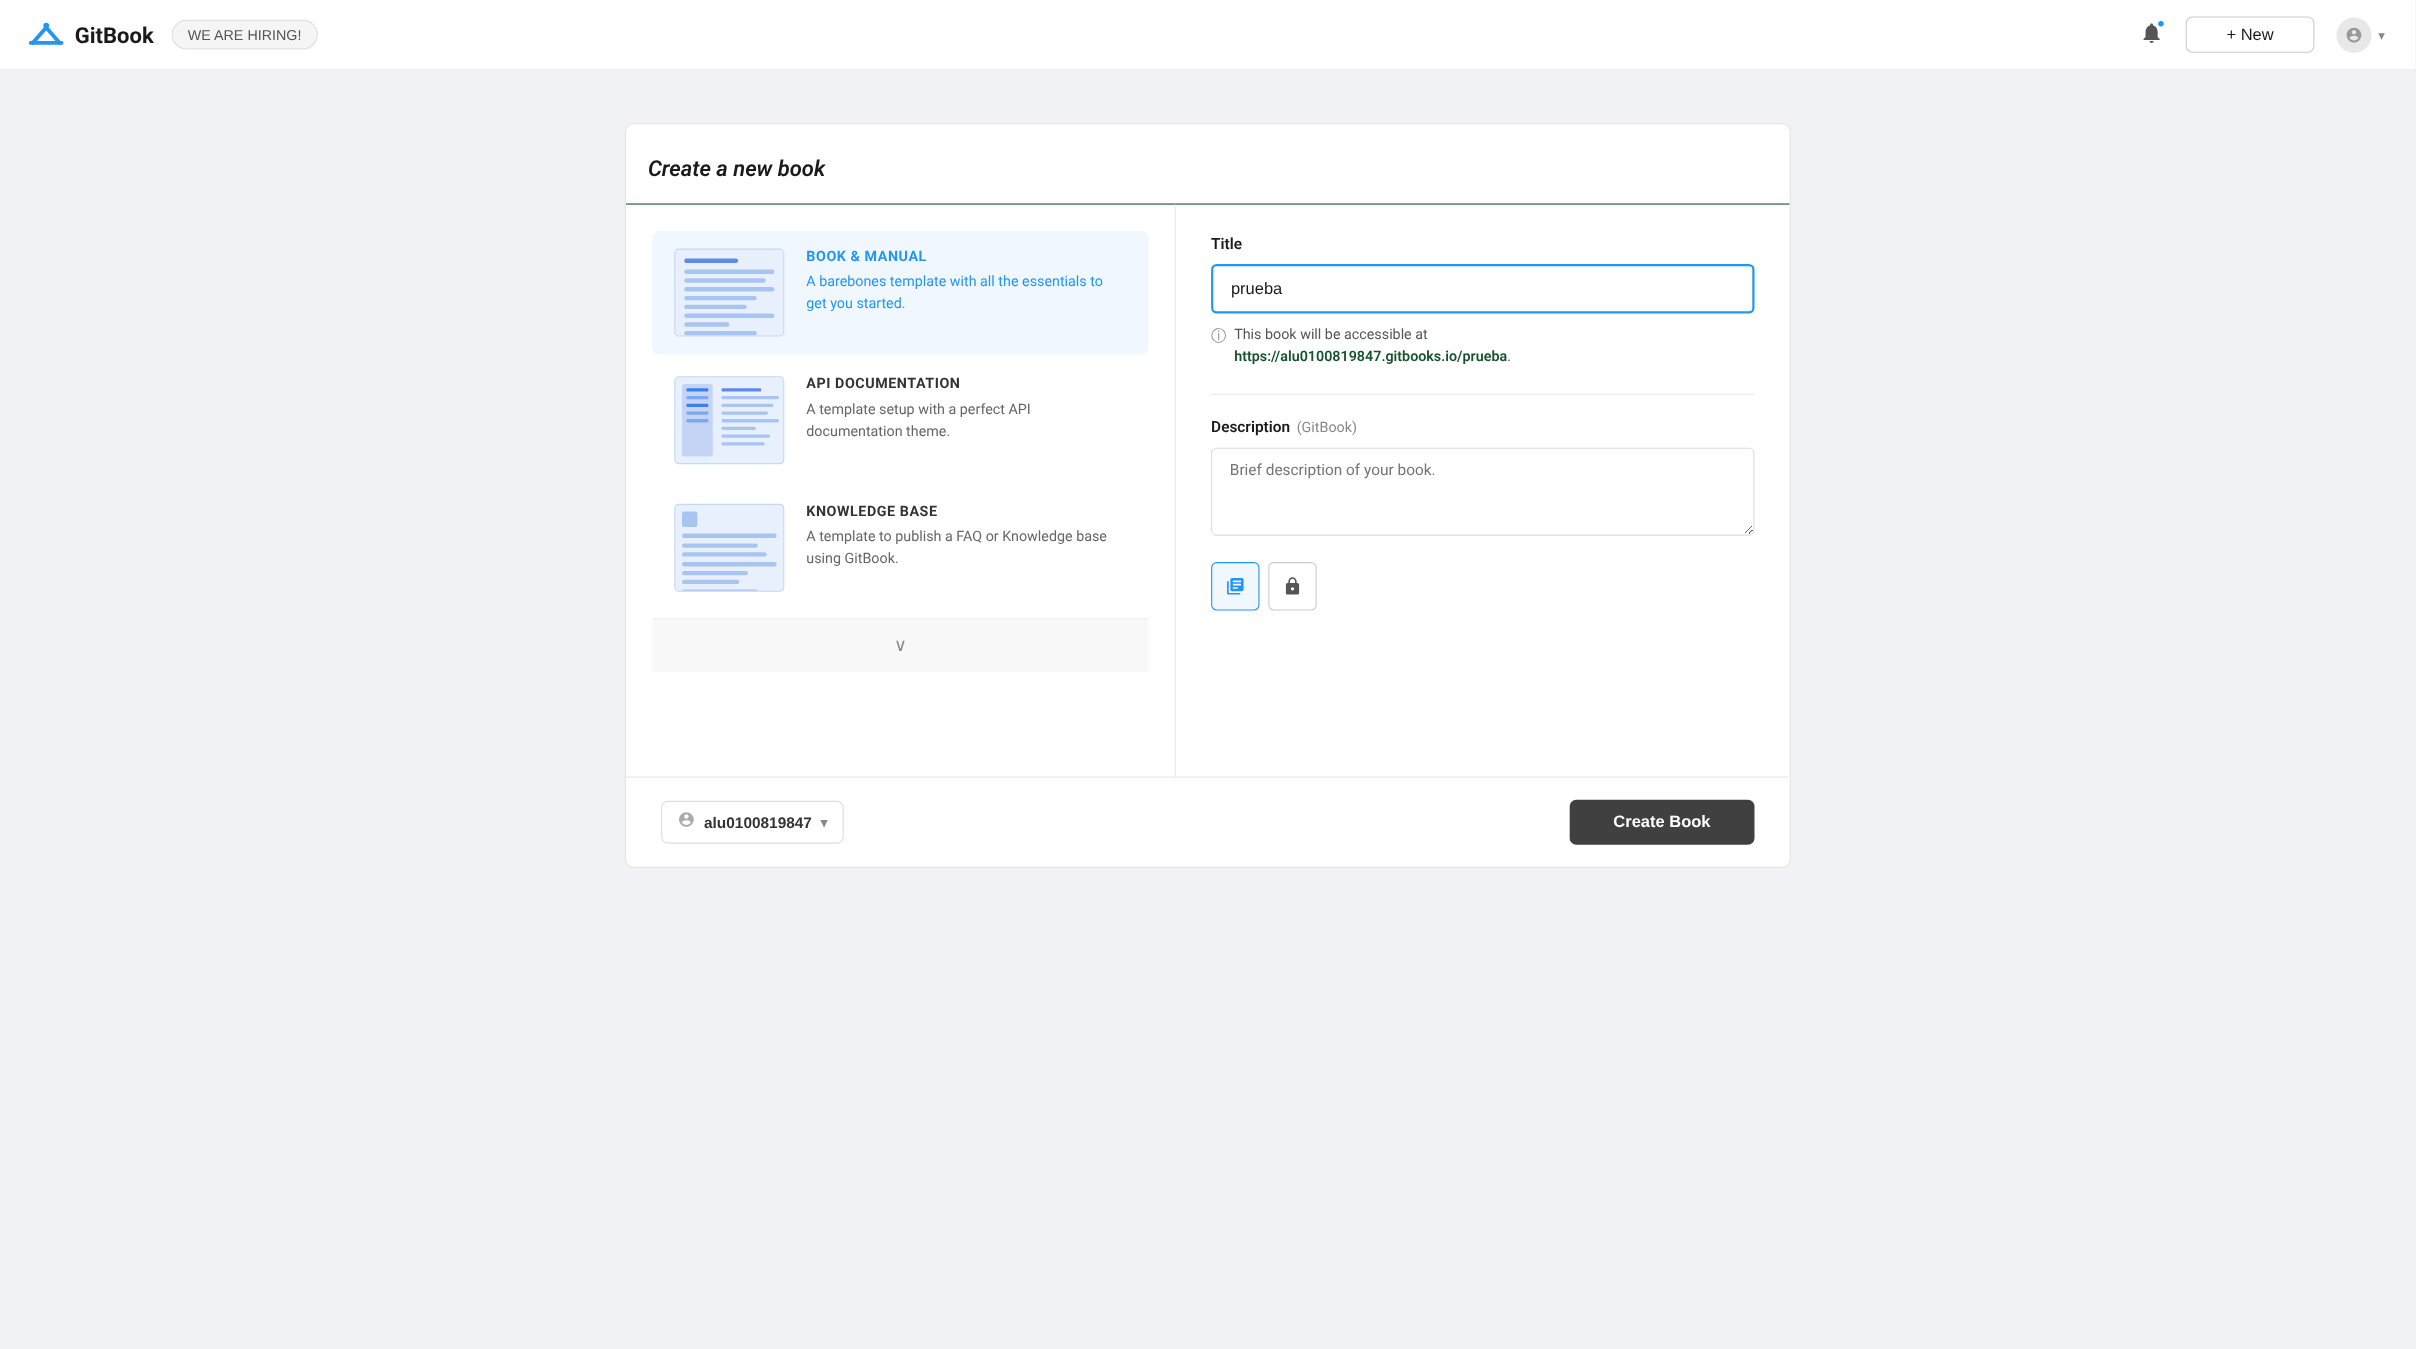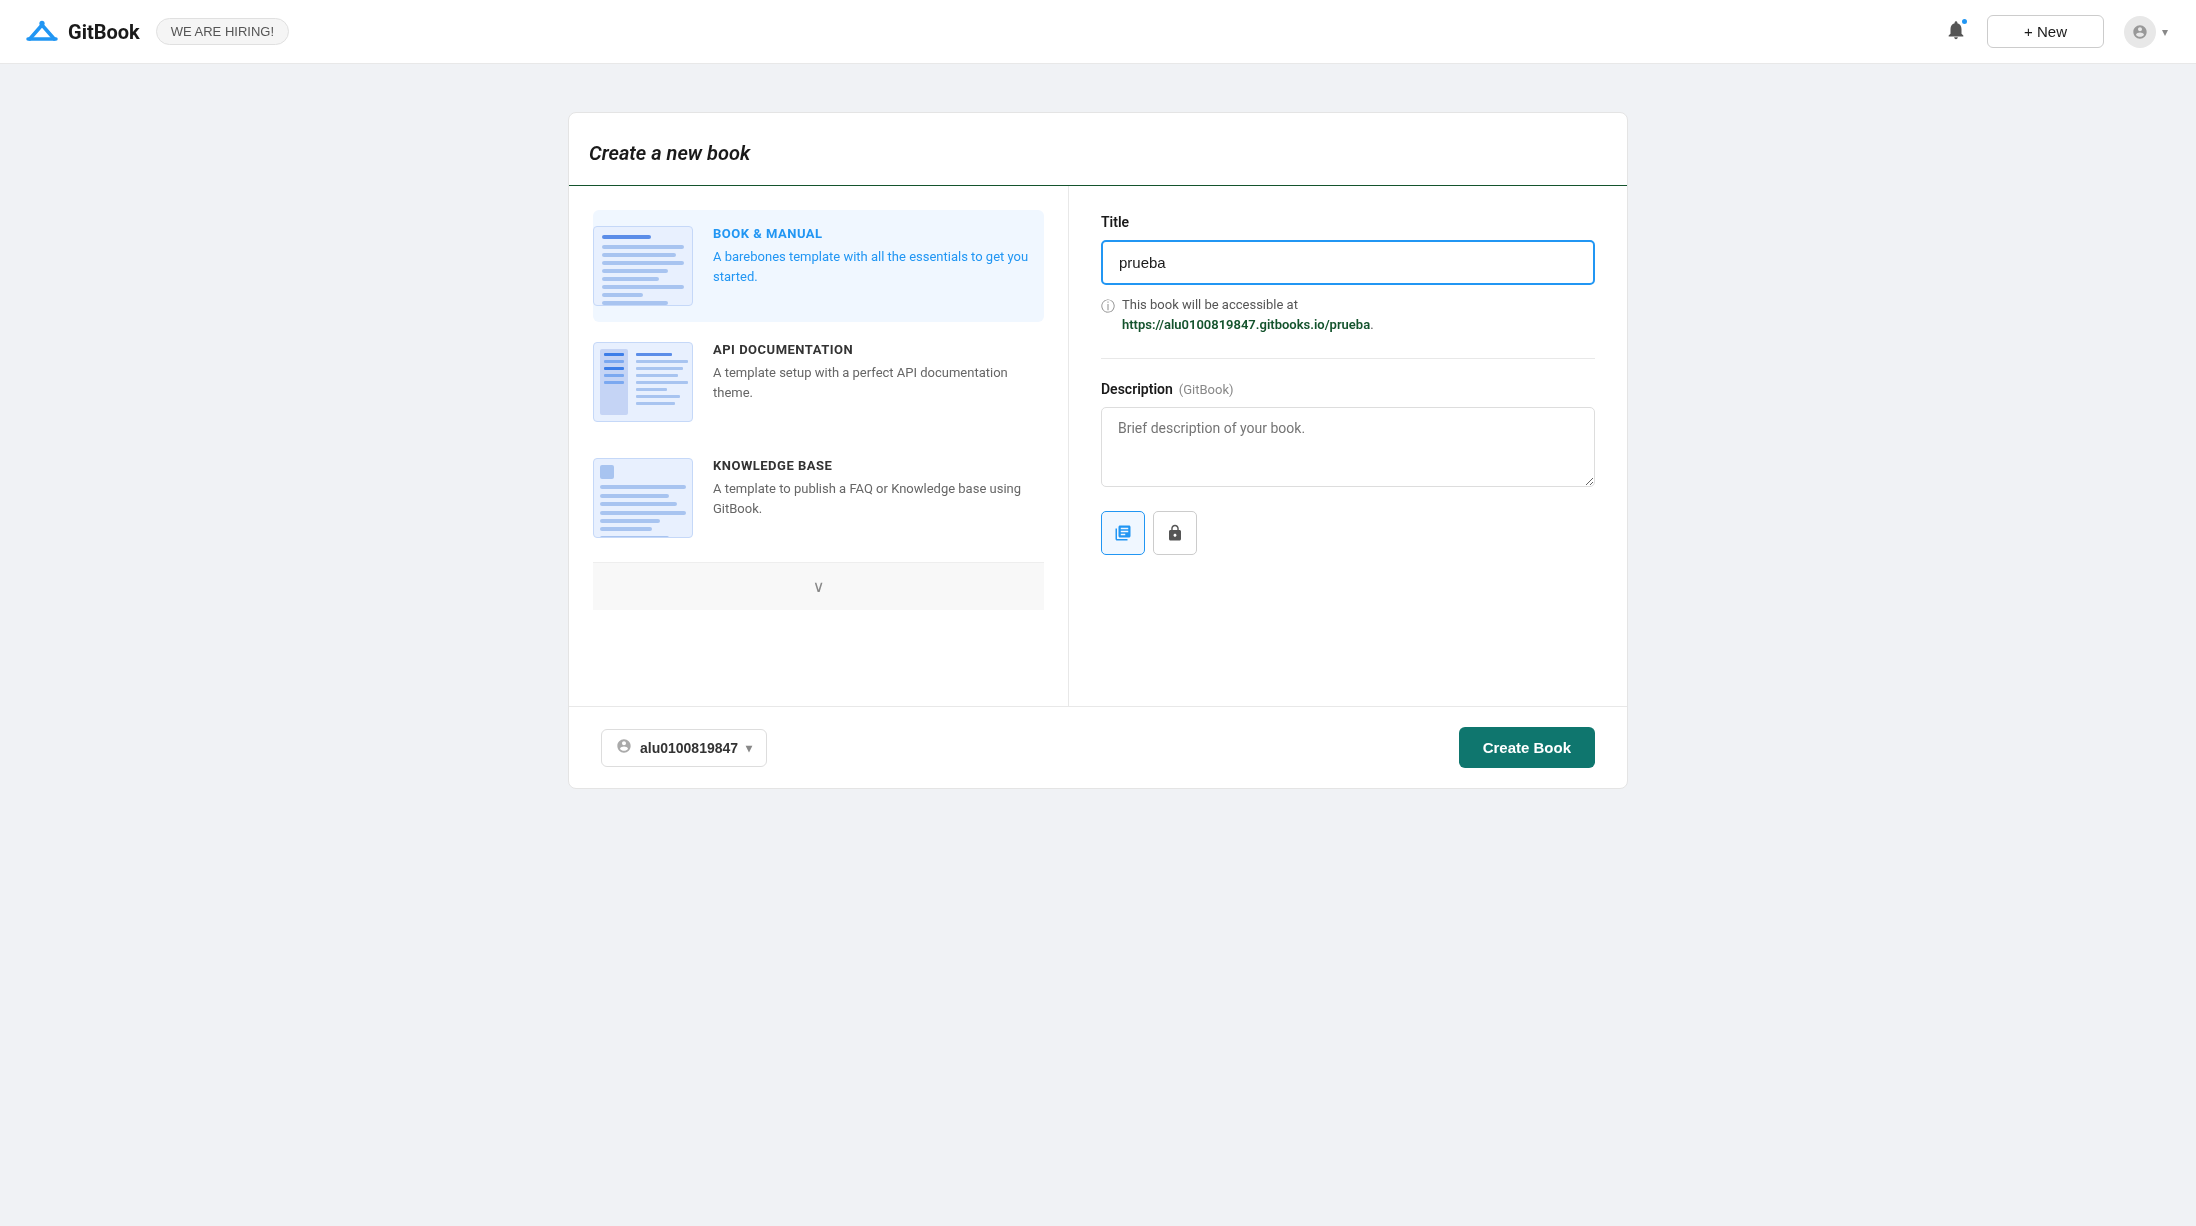--- a/index.html
+++ b/index.html
@@ -142,21 +142,21 @@
     
     .left-panel {
       flex: 0 0 500px;
       border-right: 1px solid #e8e8e8;
       padding: 24px 24px 0;
     }
     .template-item {
       display: flex;
       align-items: flex-start;
       gap: 20px;
-      padding: 16px 0;
+      padding: 16px 20px;
       border-radius: 6px;
       cursor: pointer;
       margin-bottom: 4px;
     }
     .template-item.selected {
       background: #f0f7ff;
     }
     .template-thumbnail {
       flex-shrink: 0;
       width: 100px;
@@ -377,25 +377,25 @@
     }
     .org-icon {
       color: #aaa;
       font-size: 16px;
     }
     .org-chevron {
       color: #888;
       font-size: 12px;
     }
     .create-btn {
-      background: #0f766e;
+      background: #404040;
       color: #fff;
       border: none;
       border-radius: 6px;
-      padding: 12px 24px;
+      padding: 12px 40px;
       font-size: 15px;
       font-weight: 600;
       cursor: pointer;
     }
   </style>
 </head>
 <body>
 
 <header class="header">
   <div class="header-left">

